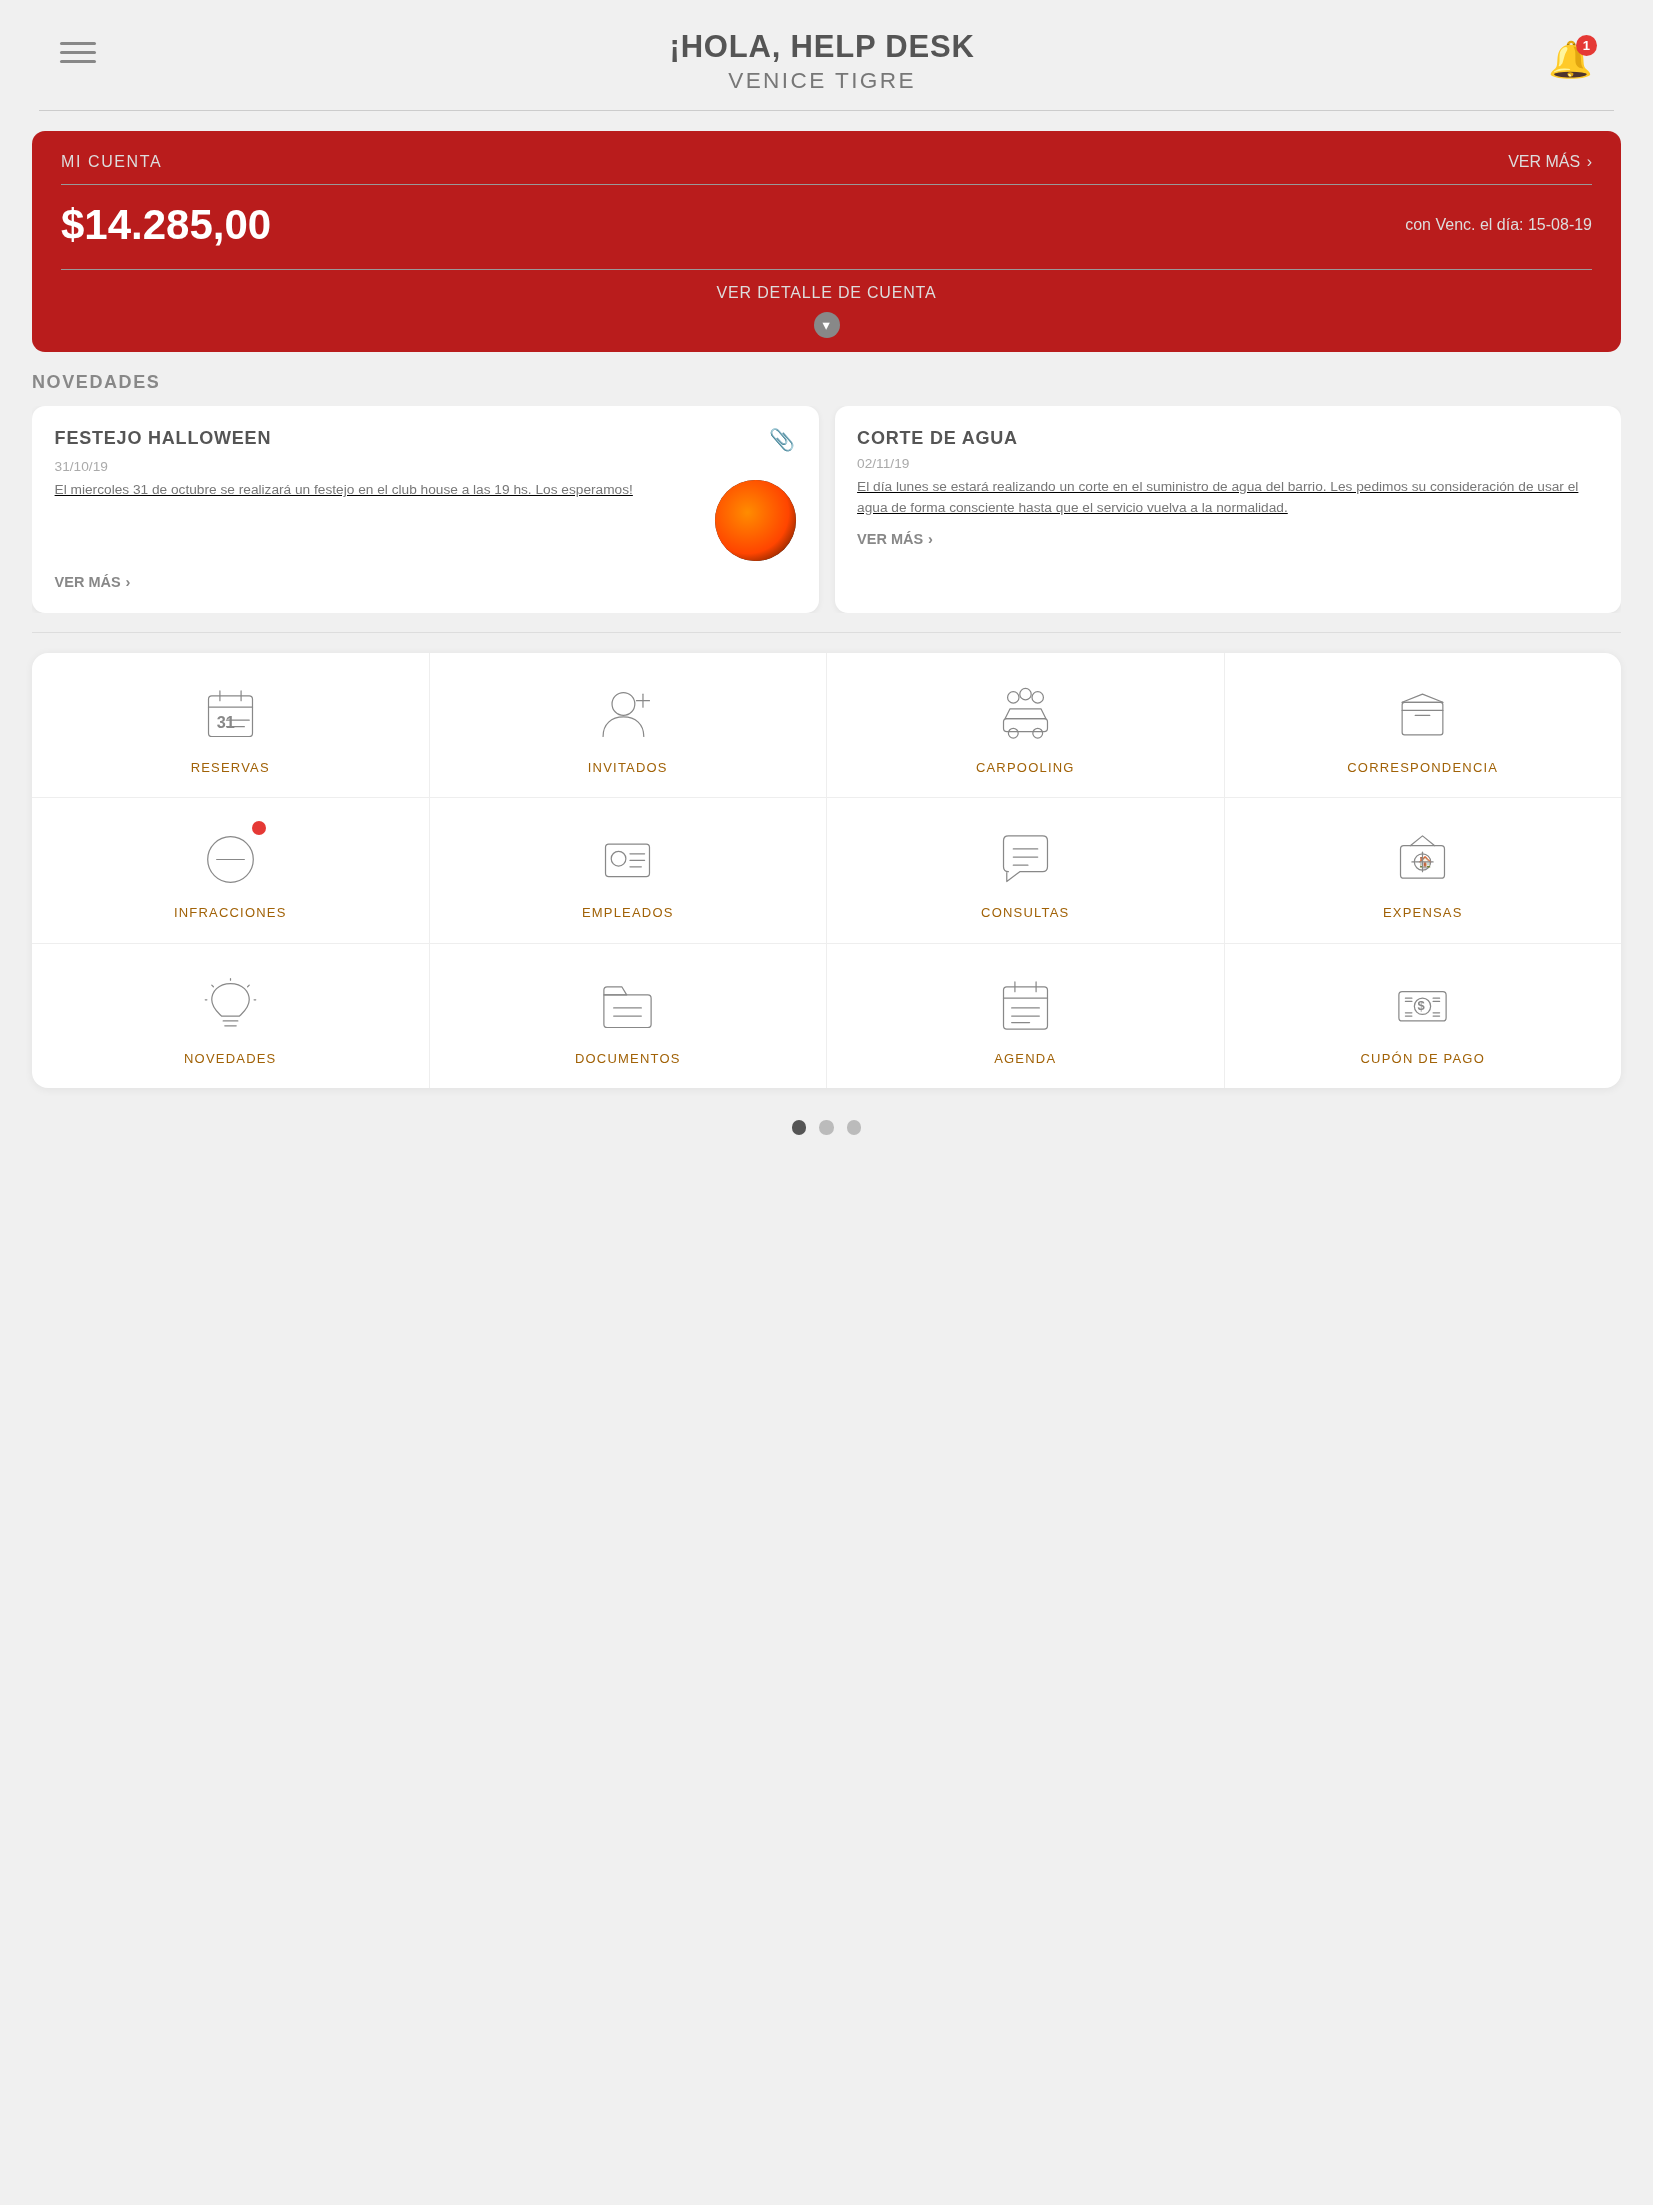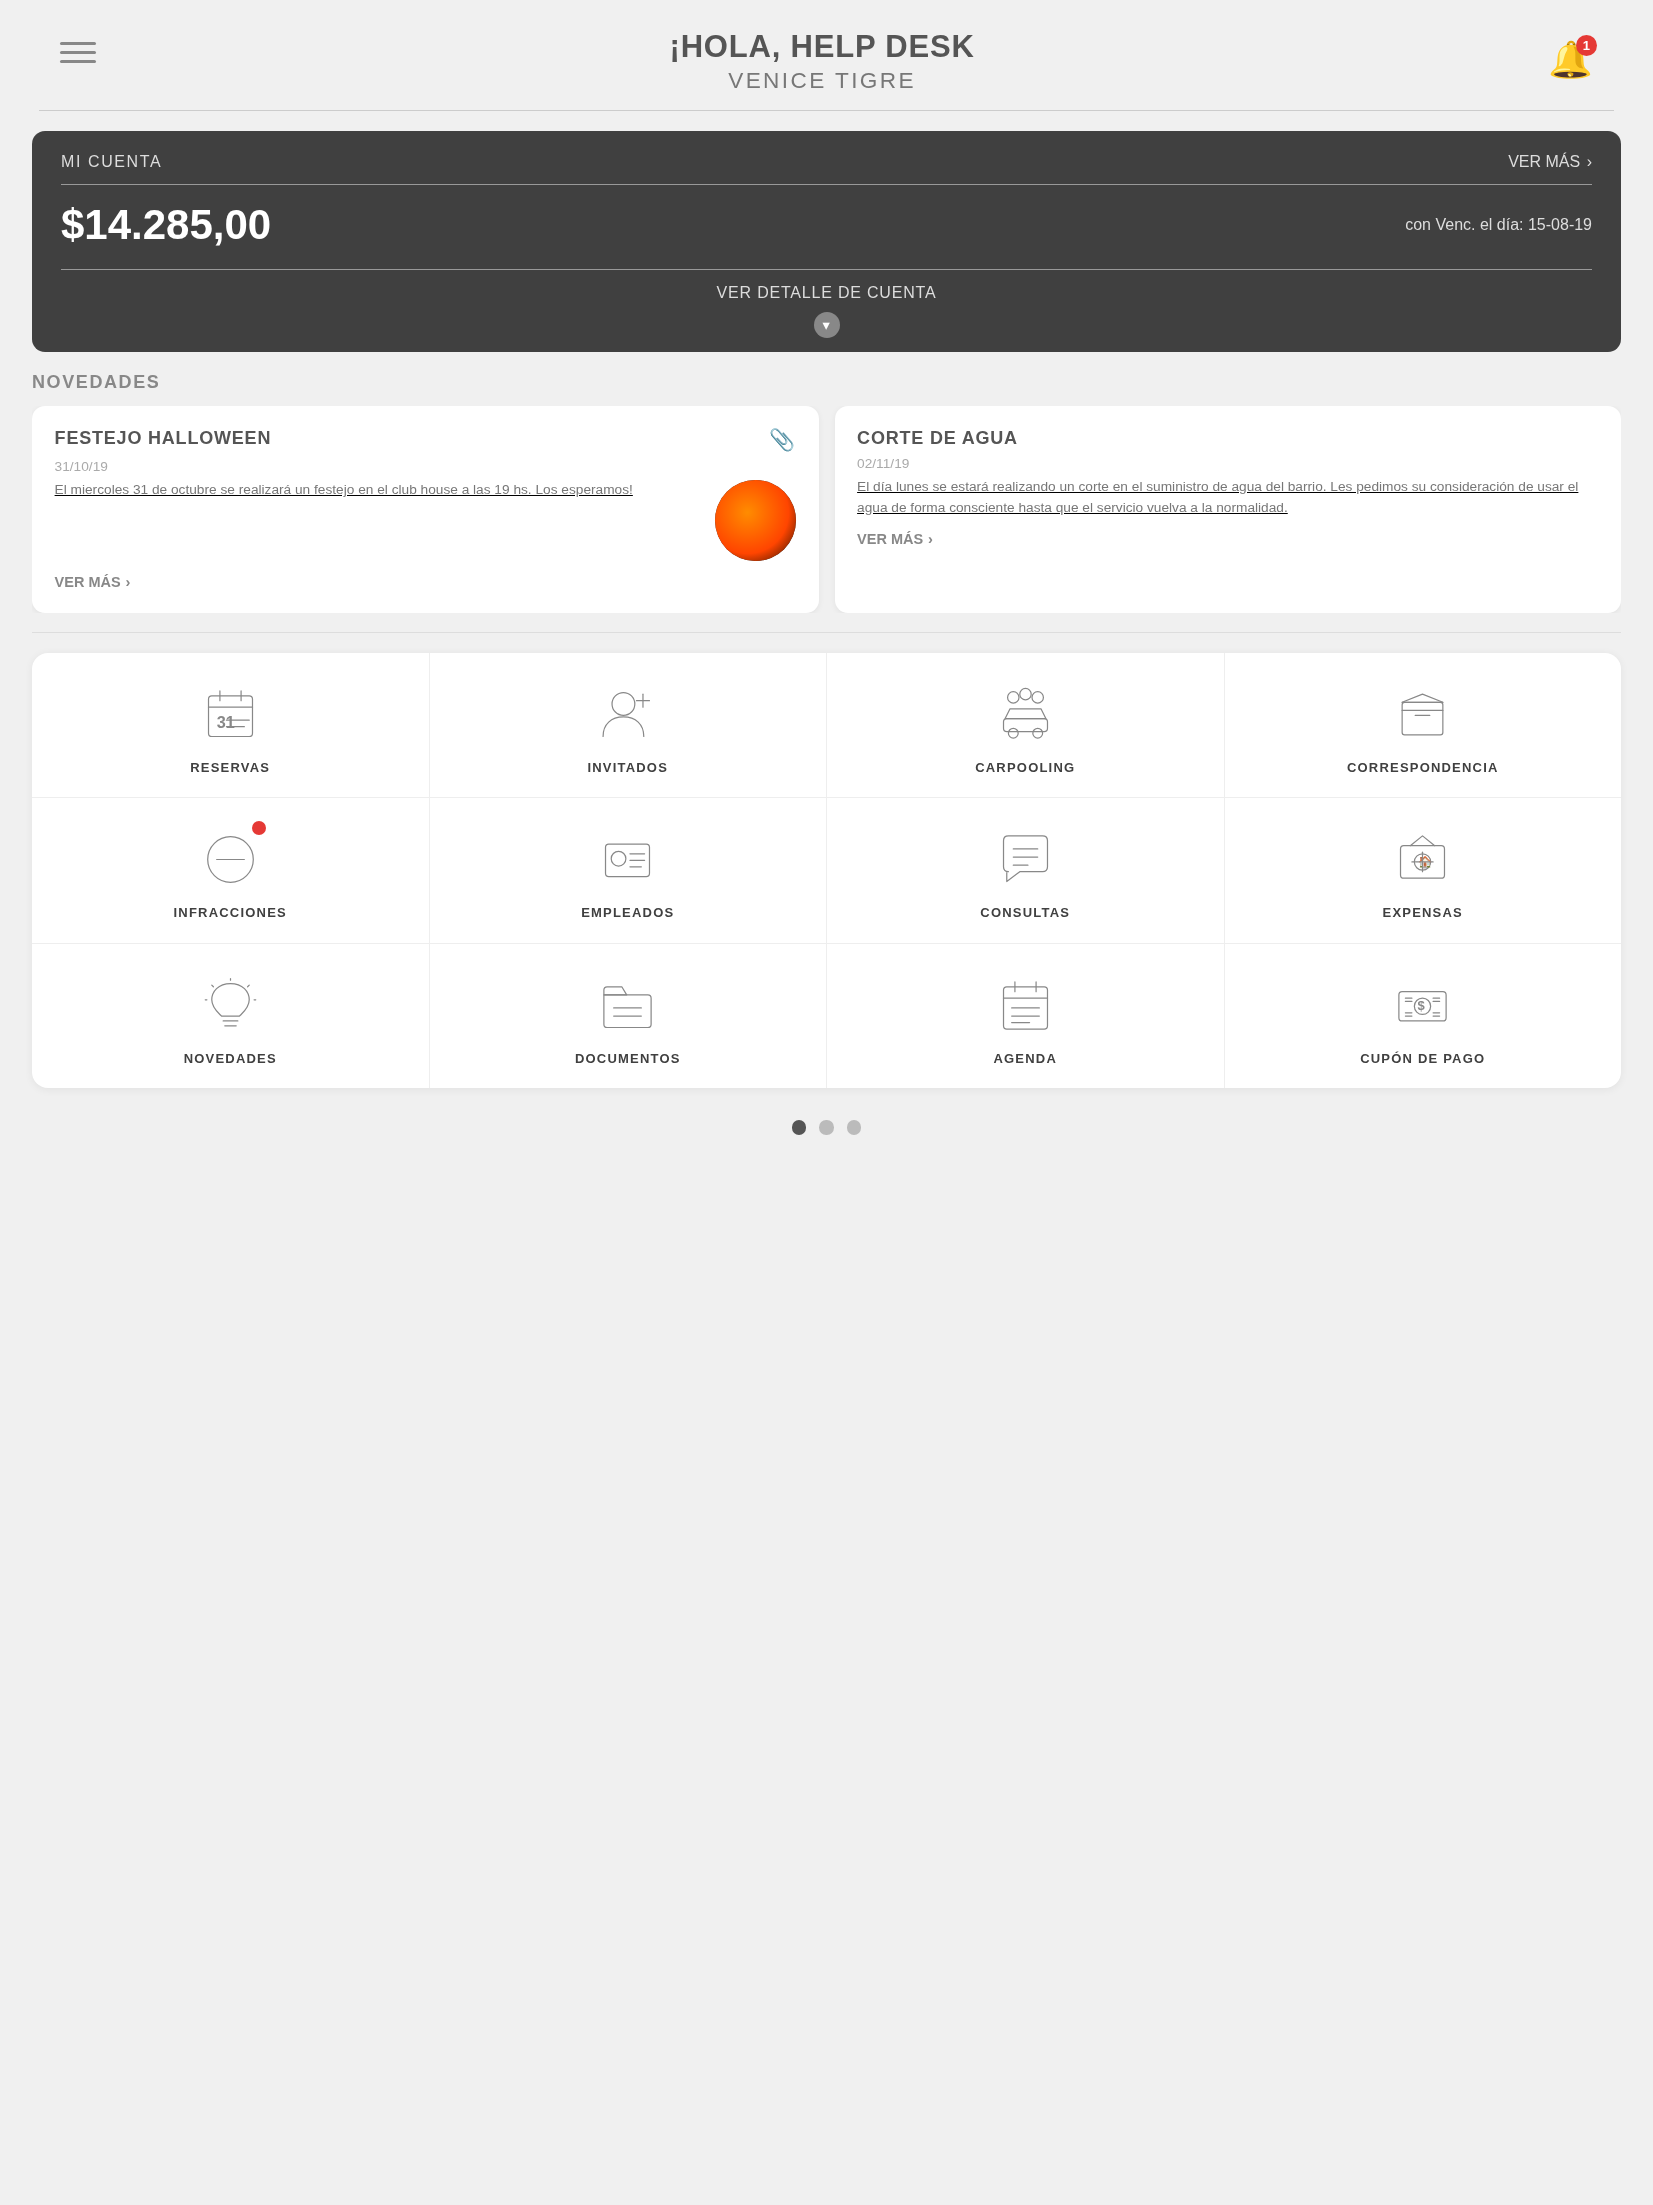--- a/index.html
+++ b/index.html
@@ -85,21 +85,21 @@
       height: 21px;
       font-size: 13px;
       display: flex;
       align-items: center;
       justify-content: center;
       font-weight: 700;
     }
 
     
     .account-card {
-      background: #404040;
+      background: #b91c1c;
       border-radius: 13px;
       margin: 19.4px 32px;
       padding: 22.6px 29px 0;
       color: white;
     }
     .account-card-top {
       display: flex;
       justify-content: space-between;
       align-items: center;
       margin-bottom: 13px;
@@ -284,23 +284,23 @@
     .grid-icon {
       width: 65px;
       height: 65px;
       margin-bottom: 13px;
       display: flex;
       align-items: center;
       justify-content: center;
     }
     .grid-label {
       font-size: 13px;
-      font-weight: 700;
+      font-weight: 400;
       letter-spacing: 1.2px;
-      color: #404040;
+      color: #a16207;
       text-align: right;
     }
     .badge-red {
       position: absolute;
       top: 22.6px;
       right: calc(50% - 36px);
       width: 14.5px;
       height: 14.5px;
       background: #e53935;
       border-radius: 50%;

